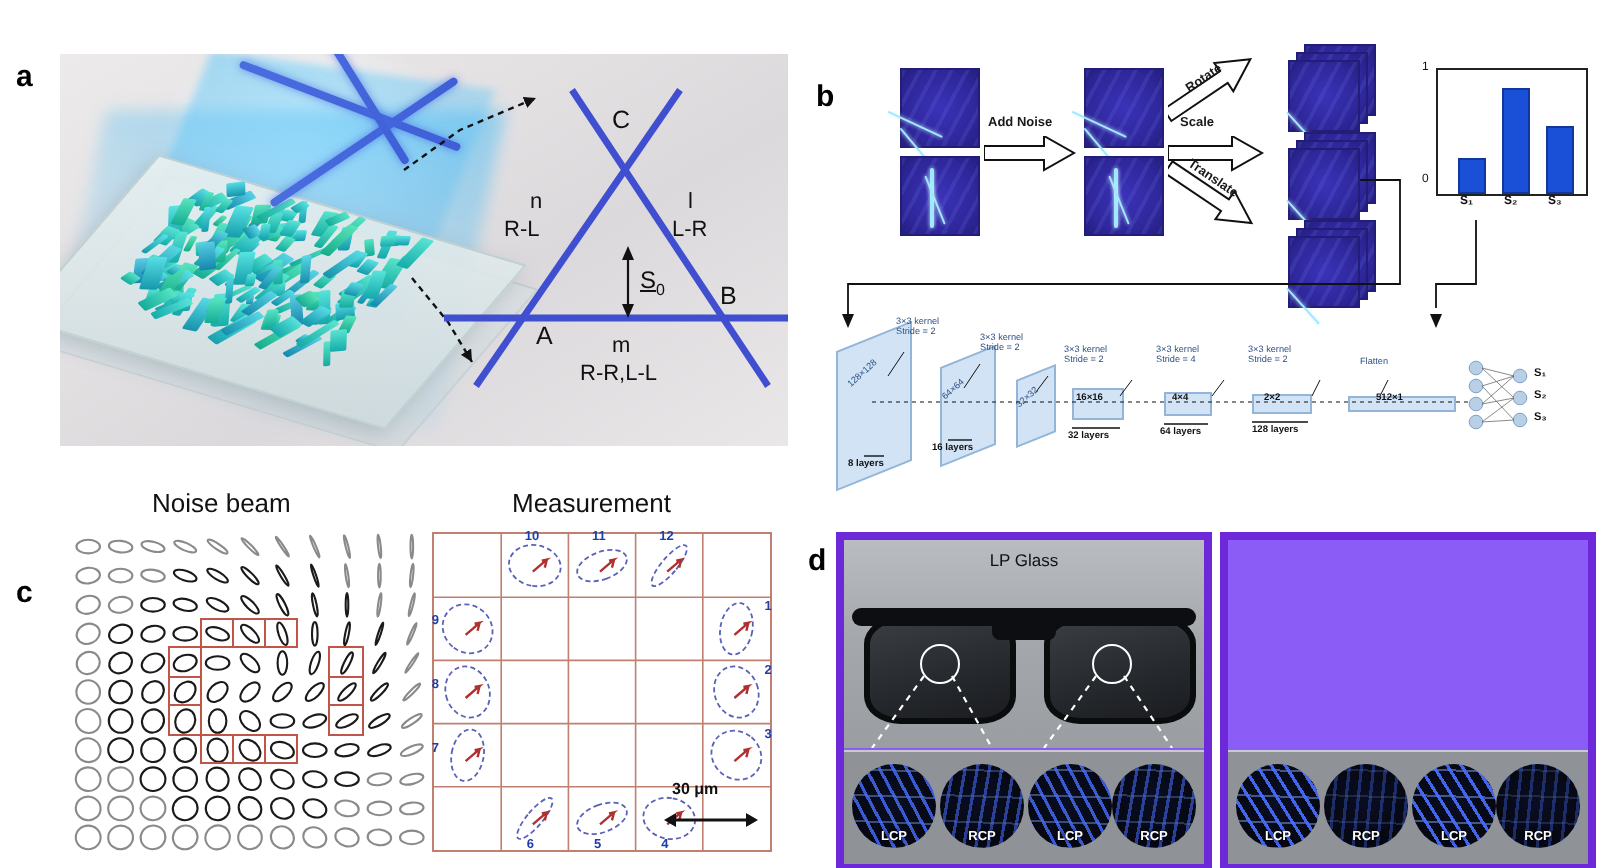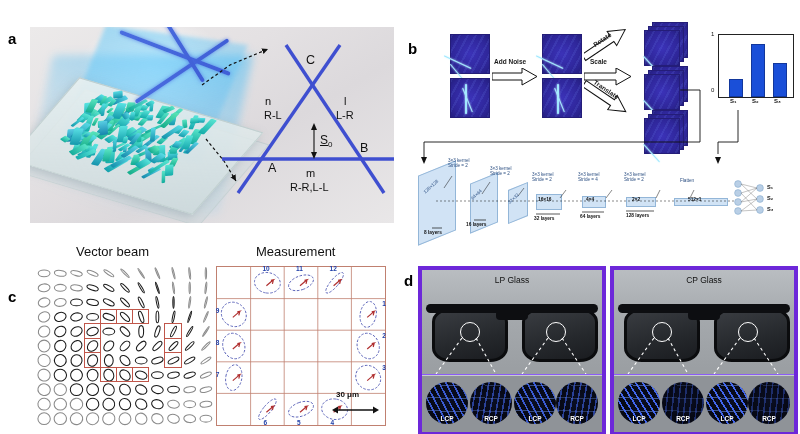--- a/index.html
+++ b/index.html
@@ -341,21 +341,21 @@
           <line x1="94" y1="94" x2="94" y2="122" stroke="#111" stroke-width="1.1"></line>
           <path d="M94,90 L91,97 L97,97 z" fill="#111"></path>
           <path d="M94,126 L91,119 L97,119 z" fill="#111"></path>
         </svg>
 
         <span class="sch-vertex" style="left:48px; top:128px;">A</span>
         <span class="sch-vertex" style="left:140px; top:108px;">B</span>
         <span class="sch-vertex" style="left:86px; top:20px;">C</span>
 
         <span class="sch-label" style="left:45px; top:62px;">n</span>
-        <span class="sch-label" style="left:44px; top:76px;text-align:center;">R-L</span>
+        <span class="sch-label" style="left:32px; top:76px;text-align:center;">R-L</span>
 
         <span class="sch-label" style="left:124px; top:62px;">l</span>
         <span class="sch-label" style="left:116px; top:76px;">L-R</span>
 
         <span class="sch-label" style="left:86px; top:134px;">m</span>
         <span class="sch-label" style="left:70px; top:148px;">R-R,L-L</span>
 
         <span class="sch-label" style="left:100px; top:100px; font-size:12px;text-decoration:underline;"><span>S</span><span class="sch-sub">0</span></span>
       </div>
     </div>
@@ -528,21 +528,21 @@
 
       <span class="cnn-text-dark" style="left:359px; top:172px; font-size:5.6px;">S₁</span>
       <span class="cnn-text-dark" style="left:359px; top:183px; font-size:5.6px;">S₂</span>
       <span class="cnn-text-dark" style="left:359px; top:194px; font-size:5.6px;">S₃</span>
     </div>
   </div>
 
   <span class="panel-letter" style="left:8px; top:288px;">c</span>
 
   <div id="panel-c">
-    <span class="c-title" style="left:62px; top:0;">Vector beam</span>
+    <span class="c-title" style="left:62px; top:0;">Noise beam</span>
     <span class="c-title" style="left:242px; top:0;">Measurement</span>
 
     <svg id="vb-grid" viewBox="0 0 178 160">
         <ellipse cx="8.1" cy="7.3" rx="3.40" ry="5.89" transform="rotate(-90.0 8.1 7.3)" fill="none" stroke="#8a8a8a" stroke-width="1.05"></ellipse>
         <ellipse cx="24.3" cy="7.3" rx="2.90" ry="5.89" transform="rotate(-83.7 24.3 7.3)" fill="none" stroke="#8a8a8a" stroke-width="1.05"></ellipse>
         <ellipse cx="40.5" cy="7.3" rx="2.40" ry="5.89" transform="rotate(-76.0 40.5 7.3)" fill="none" stroke="#8a8a8a" stroke-width="1.05"></ellipse>
         <ellipse cx="56.6" cy="7.3" rx="1.90" ry="5.89" transform="rotate(-66.8 56.6 7.3)" fill="none" stroke="#8a8a8a" stroke-width="1.05"></ellipse>
         <ellipse cx="72.8" cy="7.3" rx="1.40" ry="5.89" transform="rotate(-56.3 72.8 7.3)" fill="none" stroke="#8a8a8a" stroke-width="1.05"></ellipse>
         <ellipse cx="89.0" cy="7.3" rx="0.90" ry="5.89" transform="rotate(-45.0 89.0 7.3)" fill="none" stroke="#8a8a8a" stroke-width="1.05"></ellipse>
         <ellipse cx="105.2" cy="7.3" rx="0.66" ry="5.89" transform="rotate(-33.7 105.2 7.3)" fill="none" stroke="#8a8a8a" stroke-width="1.05"></ellipse>
@@ -768,37 +768,20 @@
         <div class="zoom-disc lp-disc" style="left: 92px; top: 6px; background: repeating-linear-gradient(62deg, rgba(70, 110, 255, 0.8) 0px, rgba(70, 110, 255, 0.8) 1.6px, rgba(4, 6, 16, 0) 1.6px, rgba(4, 6, 16, 0) 6px), repeating-linear-gradient(2deg, rgba(120, 160, 255, 0.44) 0px, rgba(120, 160, 255, 0.44) 1px, rgba(4, 6, 16, 0) 1px, rgba(4, 6, 16, 0) 13px), radial-gradient(circle at 50% 45%, rgb(10, 14, 34) 0%, rgb(4, 5, 12) 100%);">
           <span class="disc-label">LCP</span>
         </div>
         <div class="zoom-disc lp-disc" style="left: 134px; top: 6px; background: repeating-linear-gradient(100deg, rgba(70, 110, 255, 0.55) 0px, rgba(70, 110, 255, 0.55) 1.6px, rgba(4, 6, 16, 0) 1.6px, rgba(4, 6, 16, 0) 6px), repeating-linear-gradient(2deg, rgba(120, 160, 255, 0.3) 0px, rgba(120, 160, 255, 0.3) 1px, rgba(4, 6, 16, 0) 1px, rgba(4, 6, 16, 0) 13px), radial-gradient(circle at 50% 45%, rgb(10, 14, 34) 0%, rgb(4, 5, 12) 100%);">
           <span class="disc-label">RCP</span>
         </div>
       </div>
     </div>
 
     <div class="glass-card" style="left:192px;">
-      <div class="glass-top">
-        <span class="glass-title">CP Glass</span>
-        <div class="lens" style="left:10px; top:38px; width:70px; height:48px;"></div>
-        <div class="lens" style="left:100px; top:38px; width:70px; height:48px;"></div>
-        <div class="frame-front" style="left:74px; top:40px; width:32px; height:10px; border-radius:4px;"></div>
-        <div class="frame-front" style="left:4px; top:34px; width:172px; height:9px; border-radius:5px;"></div>
-        <div class="circ-marker" style="left:38px; top:52px; width:18px; height:18px;"></div>
-        <div class="circ-marker" style="left:124px; top:52px; width:18px; height:18px;"></div>
-        <svg style="position:absolute;left:0;top:0;" width="180" height="104">
-          <g stroke="#ffffff" stroke-width="1.1" stroke-dasharray="3,3" fill="none">
-            <line x1="40" y1="68" x2="14" y2="104"></line>
-              <line x1="54" y1="68" x2="74" y2="104"></line>
-            <line x1="126" y1="68" x2="100" y2="104"></line>
-              <line x1="140" y1="68" x2="164" y2="104"></line>
-          </g>
-        </svg>
-      </div>
       <div class="glass-bottom">
         <div class="zoom-disc cp-disc" style="left: 4px; top: 6px; background: repeating-linear-gradient(58deg, rgba(70, 110, 255, 0.92) 0px, rgba(70, 110, 255, 0.92) 1.6px, rgba(4, 6, 16, 0) 1.6px, rgba(4, 6, 16, 0) 6px), repeating-linear-gradient(2deg, rgba(120, 160, 255, 0.506) 0px, rgba(120, 160, 255, 0.506) 1px, rgba(4, 6, 16, 0) 1px, rgba(4, 6, 16, 0) 13px), radial-gradient(circle at 50% 45%, rgb(10, 14, 34) 0%, rgb(4, 5, 12) 100%);">
           <span class="disc-label">LCP</span>
         </div>
         <div class="zoom-disc cp-disc" style="left: 48px; top: 6px; background: repeating-linear-gradient(96deg, rgba(70, 110, 255, 0.35) 0px, rgba(70, 110, 255, 0.35) 1.6px, rgba(4, 6, 16, 0) 1.6px, rgba(4, 6, 16, 0) 6px), repeating-linear-gradient(2deg, rgba(120, 160, 255, 0.192) 0px, rgba(120, 160, 255, 0.192) 1px, rgba(4, 6, 16, 0) 1px, rgba(4, 6, 16, 0) 13px), radial-gradient(circle at 50% 45%, rgb(10, 14, 34) 0%, rgb(4, 5, 12) 100%);">
           <span class="disc-label">RCP</span>
         </div>
         <div class="zoom-disc cp-disc" style="left: 92px; top: 6px; background: repeating-linear-gradient(58deg, rgba(70, 110, 255, 0.92) 0px, rgba(70, 110, 255, 0.92) 1.6px, rgba(4, 6, 16, 0) 1.6px, rgba(4, 6, 16, 0) 6px), repeating-linear-gradient(2deg, rgba(120, 160, 255, 0.506) 0px, rgba(120, 160, 255, 0.506) 1px, rgba(4, 6, 16, 0) 1px, rgba(4, 6, 16, 0) 13px), radial-gradient(circle at 50% 45%, rgb(10, 14, 34) 0%, rgb(4, 5, 12) 100%);">
           <span class="disc-label">LCP</span>
         </div>

